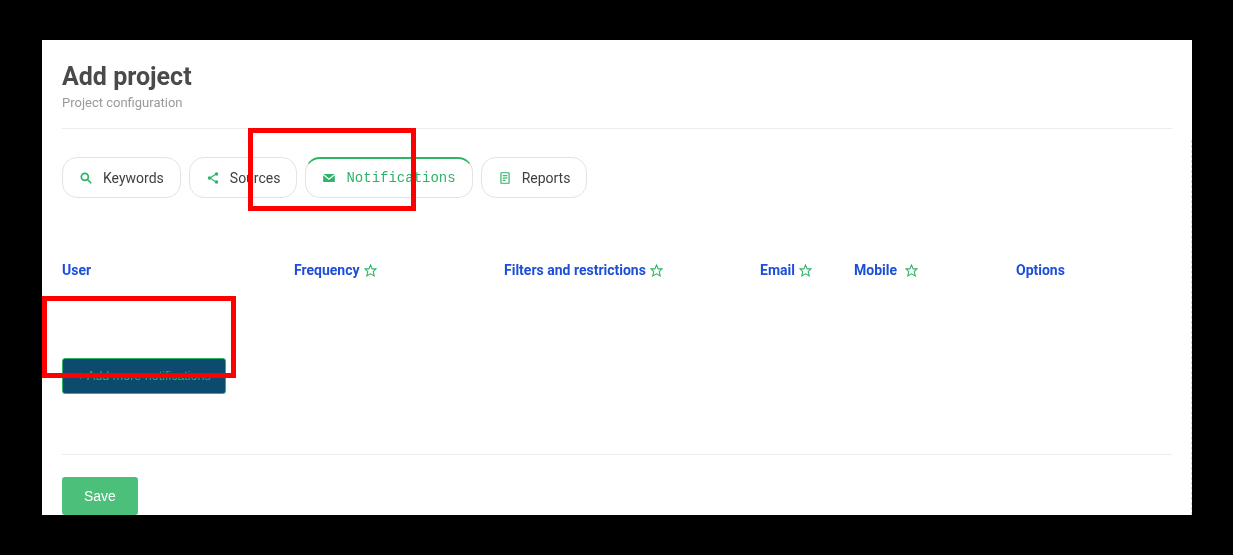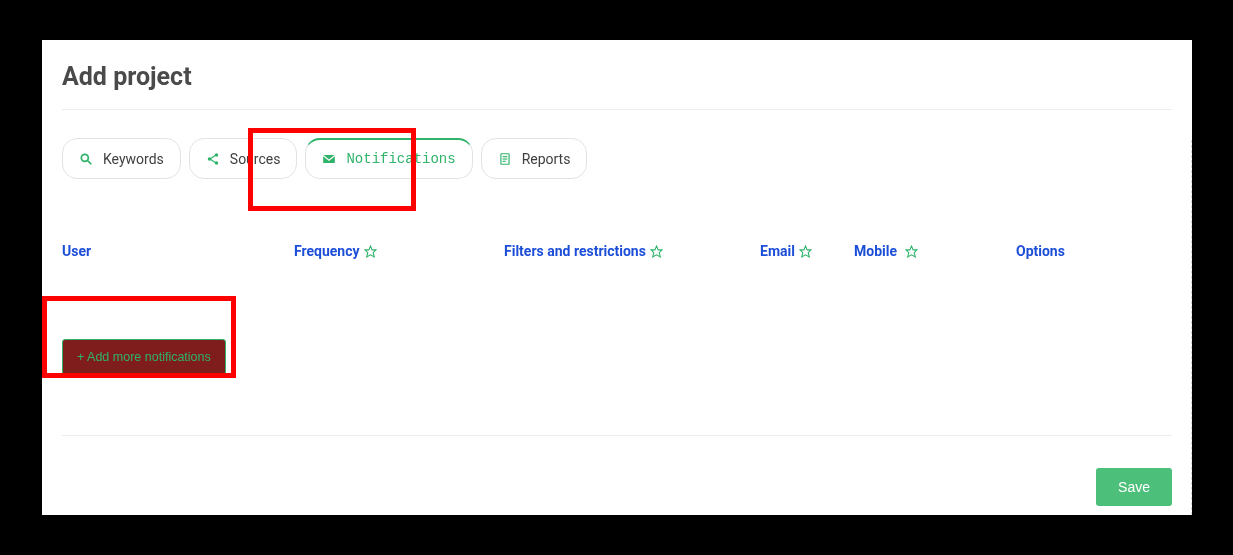--- a/index.html
+++ b/index.html
@@ -80,32 +80,31 @@
   .th-mobile { width: 162px; gap: 8px; }
   .th-options { flex: 1; }
   .star {
     width: 13px; height: 13px; display: inline-block;
   }
   .add-btn {
     display: inline-block;
     margin-top: 80px;
     border: 1px solid #2fb36a;
     border-radius: 3px;
-    background: #7f1d1d;
+    background: #0c4a6e;
     color: #2fb36a;
     font-size: 12.5px;
     padding: 10px 14px;
     cursor: pointer;
   }
   .footer {
     display: flex;
-    justify-content: flex-end;
     border-top: 1px solid #ececec;
     margin-top: 60px;
-    padding-top: 32px;
+    padding-top: 22px;
   }
   .save-btn {
     background: #4cc07a;
     color: #fff;
     border: none;
     border-radius: 3px;
     font-size: 14px;
     padding: 11px 22px;
     cursor: pointer;
   }
@@ -124,20 +123,21 @@
     pointer-events: none;
   }
   .hl1 { left: 248px; top: 128px; width: 168px; height: 83px; }
   .hl2 { left: 42px; top: 296px; width: 194px; height: 82px; }
 </style>
 </head>
 <body>
 
 <div class="panel">
   <div class="page-title">Add project</div>
+  <div class="page-subtitle">Project configuration</div>
   <hr class="hr">
 
   <div class="tabs">
     <div class="tab inactive">
       <span class="tab-icon">
         <svg viewBox="0 0 24 24" fill="none" stroke="currentColor" stroke-width="3">
             <circle cx="10" cy="10" r="6"></circle>
             <line x1="15" y1="15" x2="21" y2="21"></line>
           </svg>
       </span>

